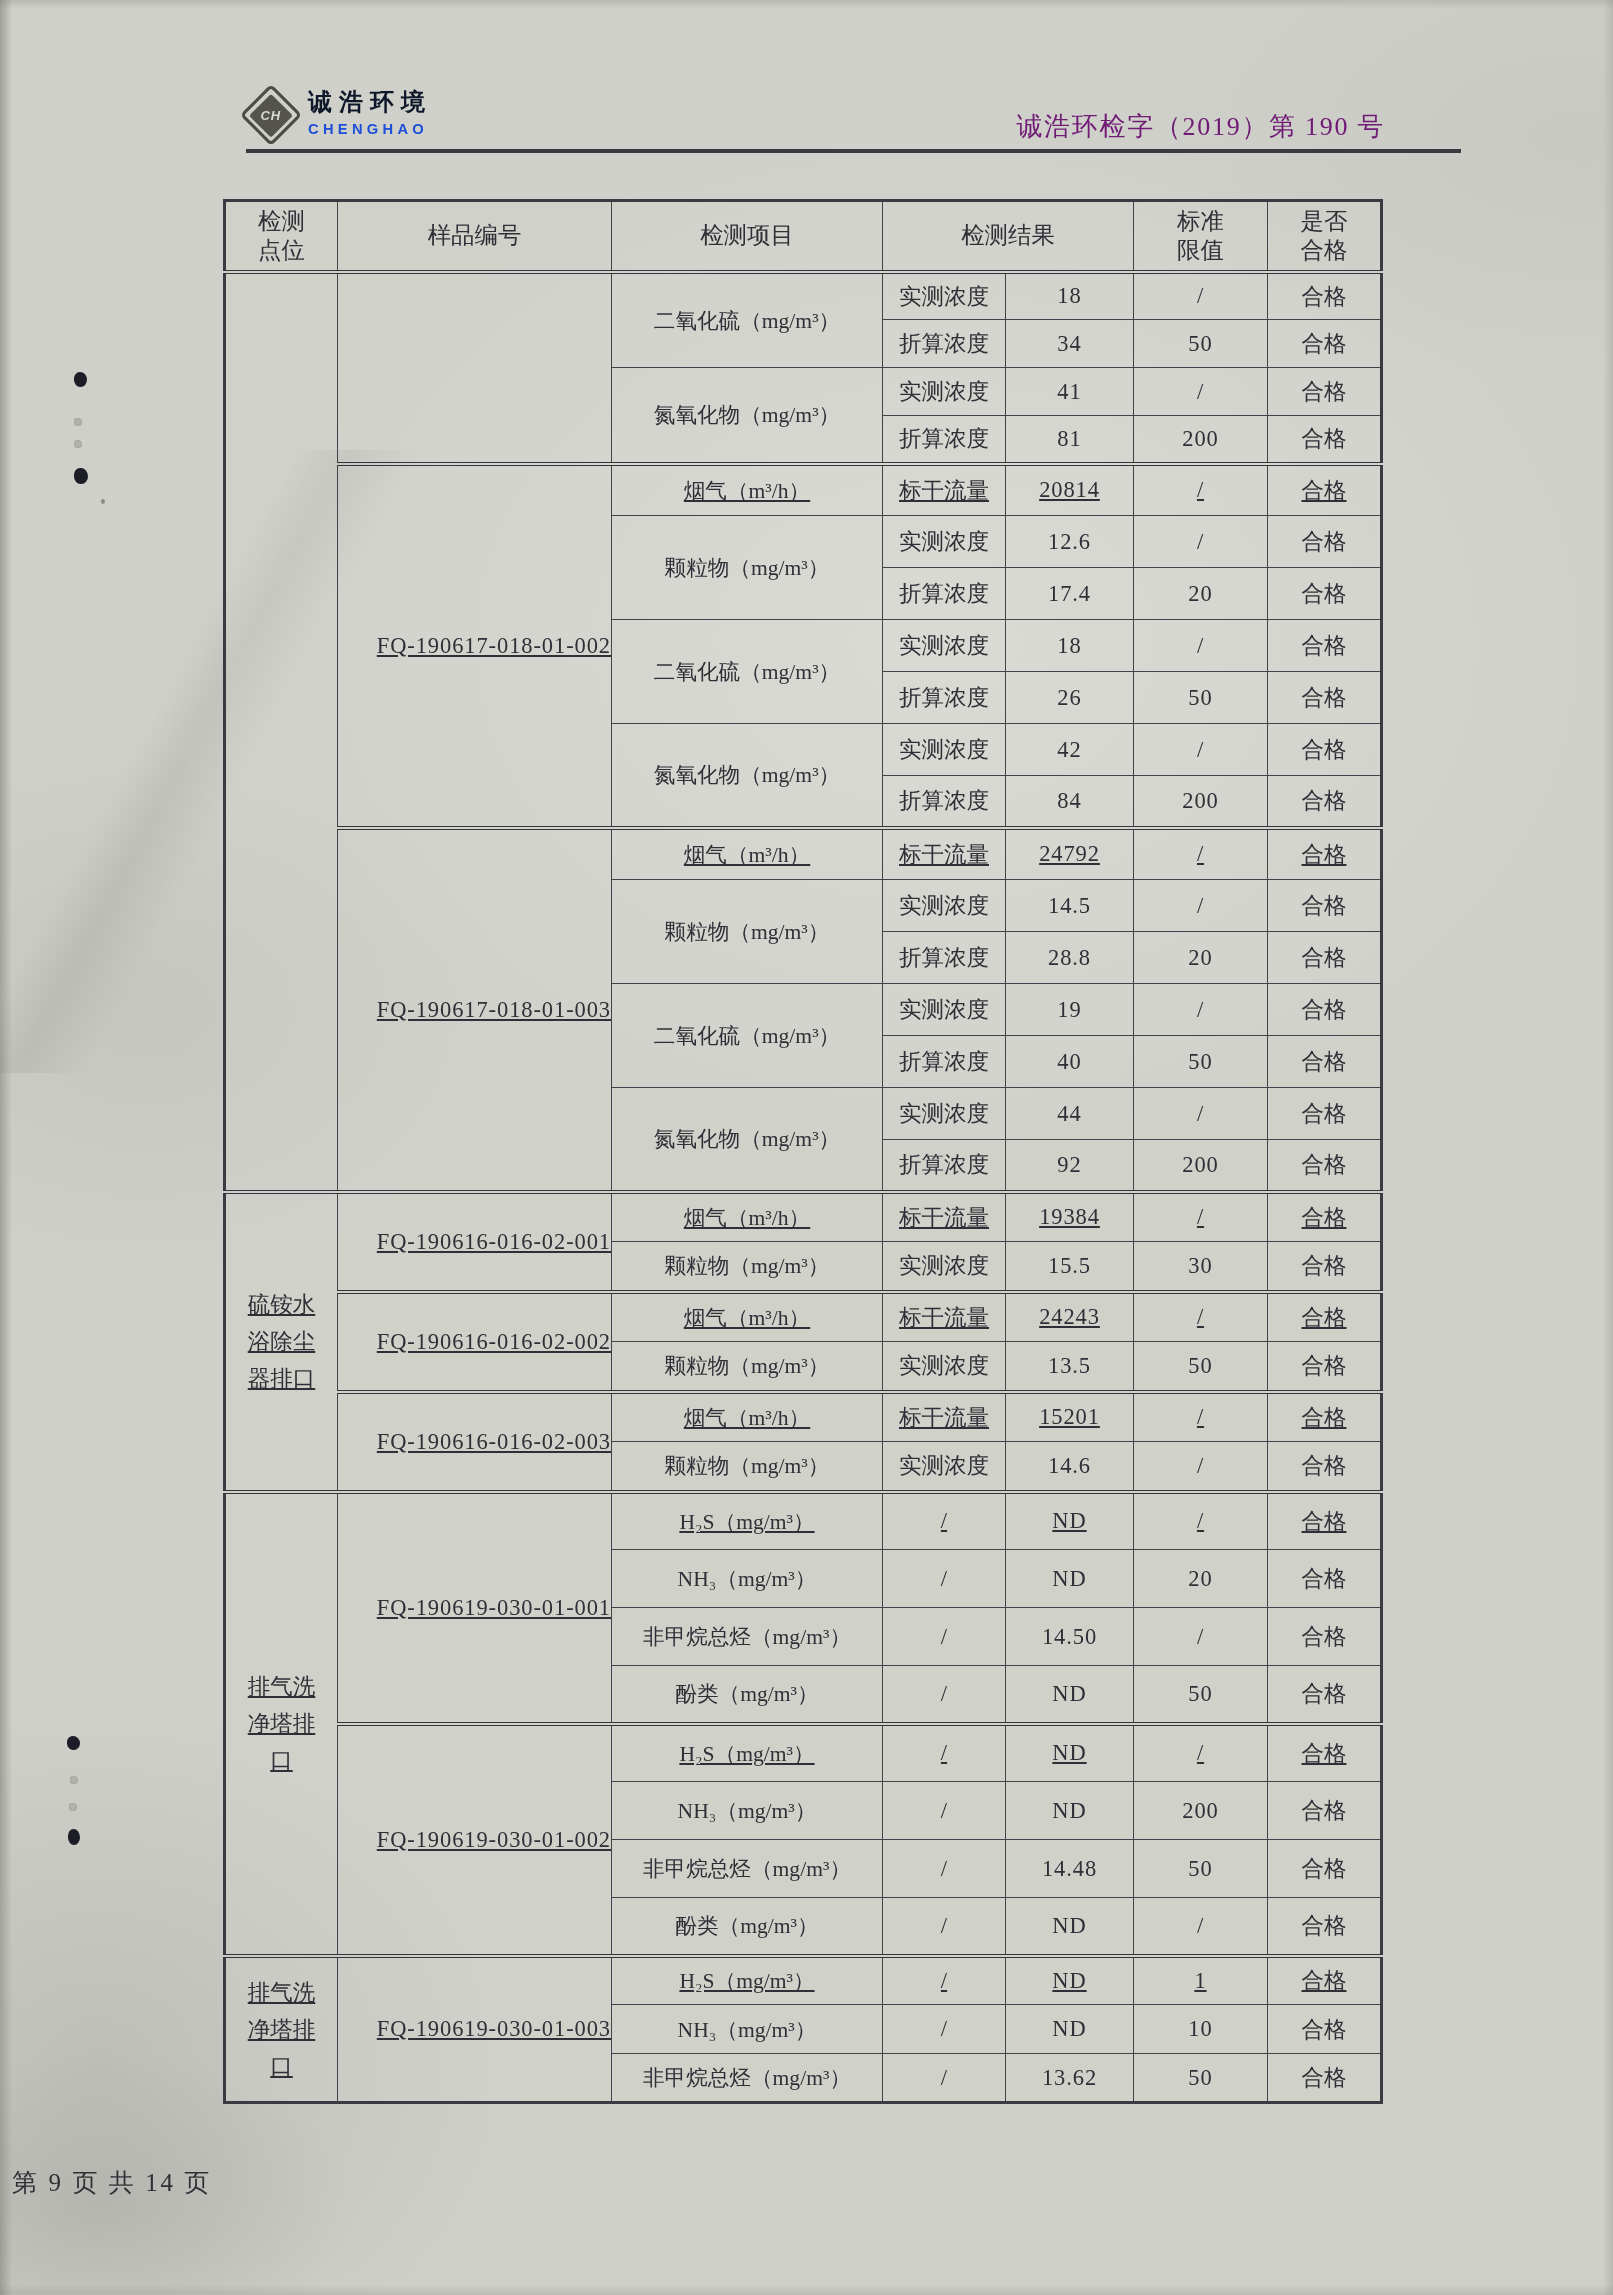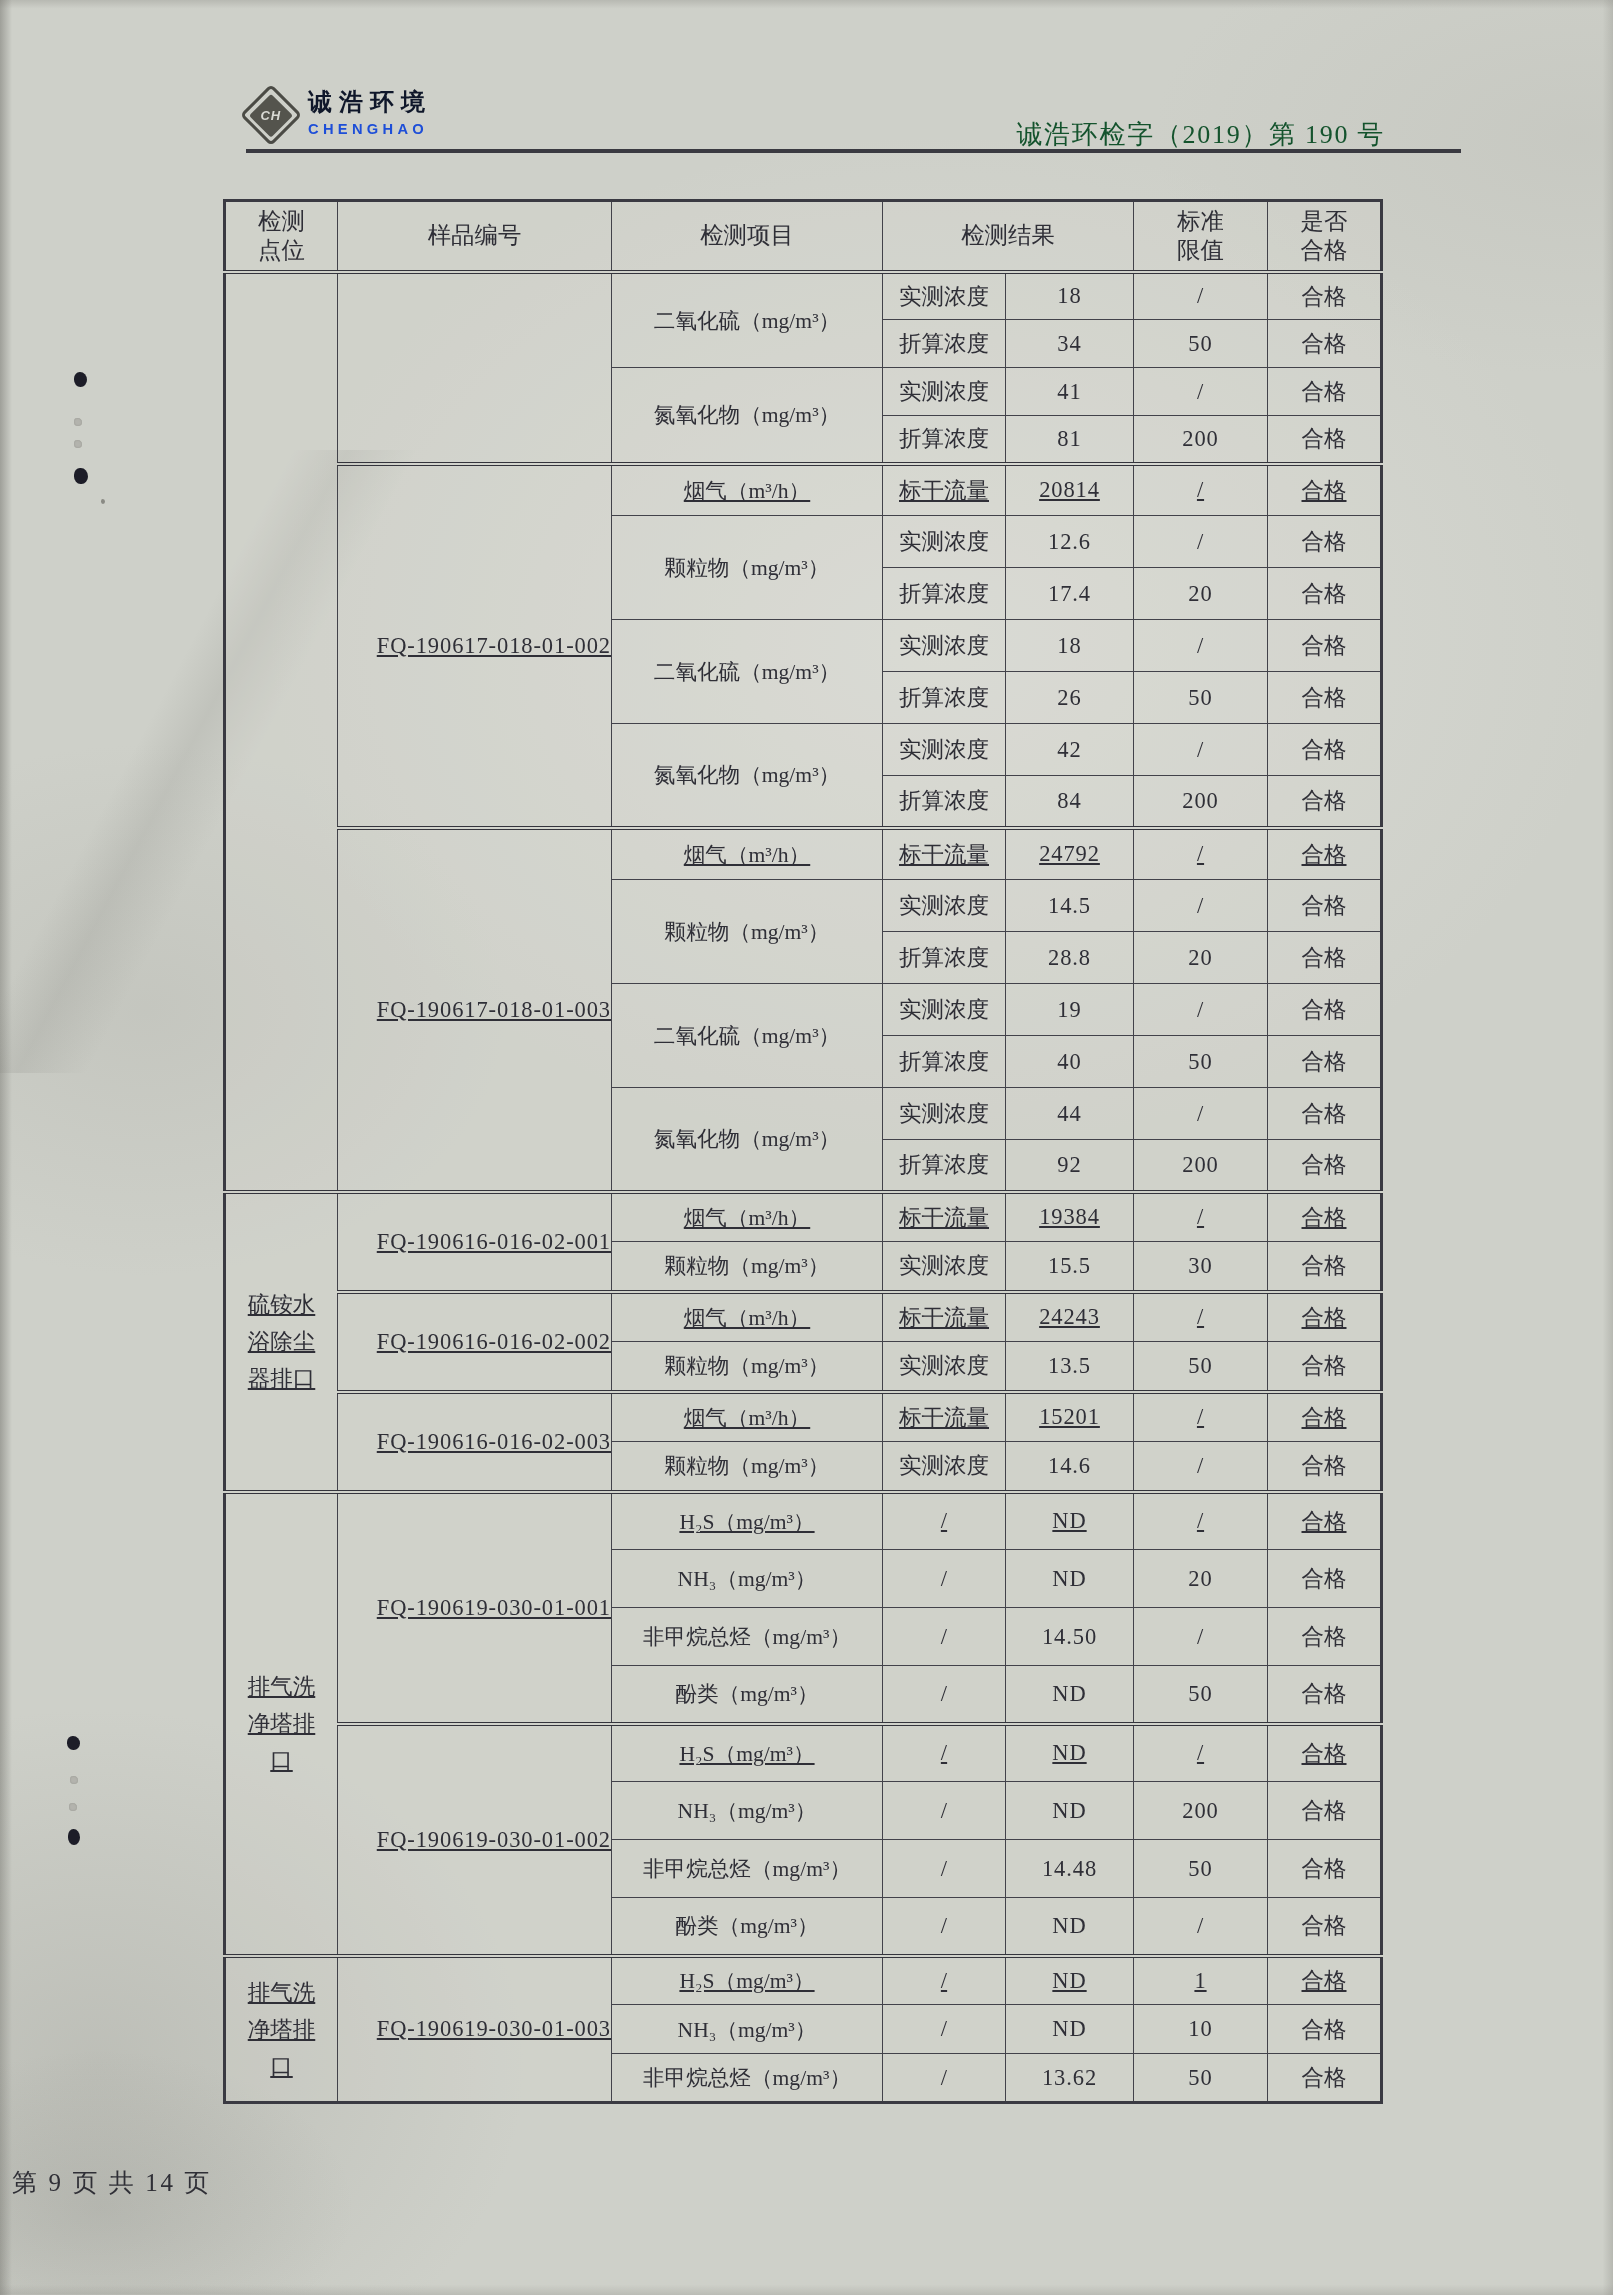--- a/index.html
+++ b/index.html
@@ -35,21 +35,21 @@
   .logo-diamond .inner{
     position:absolute;inset:3.5px;background:#54544d;border-radius:2.6px;
     display:flex;align-items:center;justify-content:center;
   }
   .logo-diamond .inner span{
     transform:rotate(-45deg);color:#d9dad4;font:italic bold 13px "Liberation Sans",sans-serif;letter-spacing:0.9px;
   }
   .brand{position:absolute;left:308px;top:83px;}
   .brand-cn{font-size:24px;font-weight:bold;letter-spacing:7px;color:#0f172a;line-height:38px;font-family:"Liberation Serif","DejaVu Serif",serif;}
   .brand-en{font-size:14.7px;font-weight:bold;letter-spacing:4.3px;color:#1d4ed8;line-height:17.3px;font-family:"Liberation Sans","DejaVu Sans",sans-serif;}
-  .doc-number{position:absolute;top:109px;left:866px;width:519px;text-align:right;font-size:26px;letter-spacing:1.7px;color:#14532d;margin-top:8px;}
+  .doc-number{position:absolute;top:109px;left:866px;width:519px;text-align:right;font-size:26px;letter-spacing:1.7px;color:#701a75;}
   .header-rule{position:absolute;left:246px;top:149px;width:1215px;height:3.5px;background:#3a3a41;}
   
   table.report{
     position:absolute;left:223px;top:199px;width:1157px;
     border-collapse:collapse;table-layout:fixed;
     background:rgba(214,215,209,.25);
   }
   .report th,.report td{
     border:1.7px solid #42424a;text-align:center;vertical-align:middle;
     padding:0;font-weight:normal;font-size:22.5px;color:#2f2f37;

